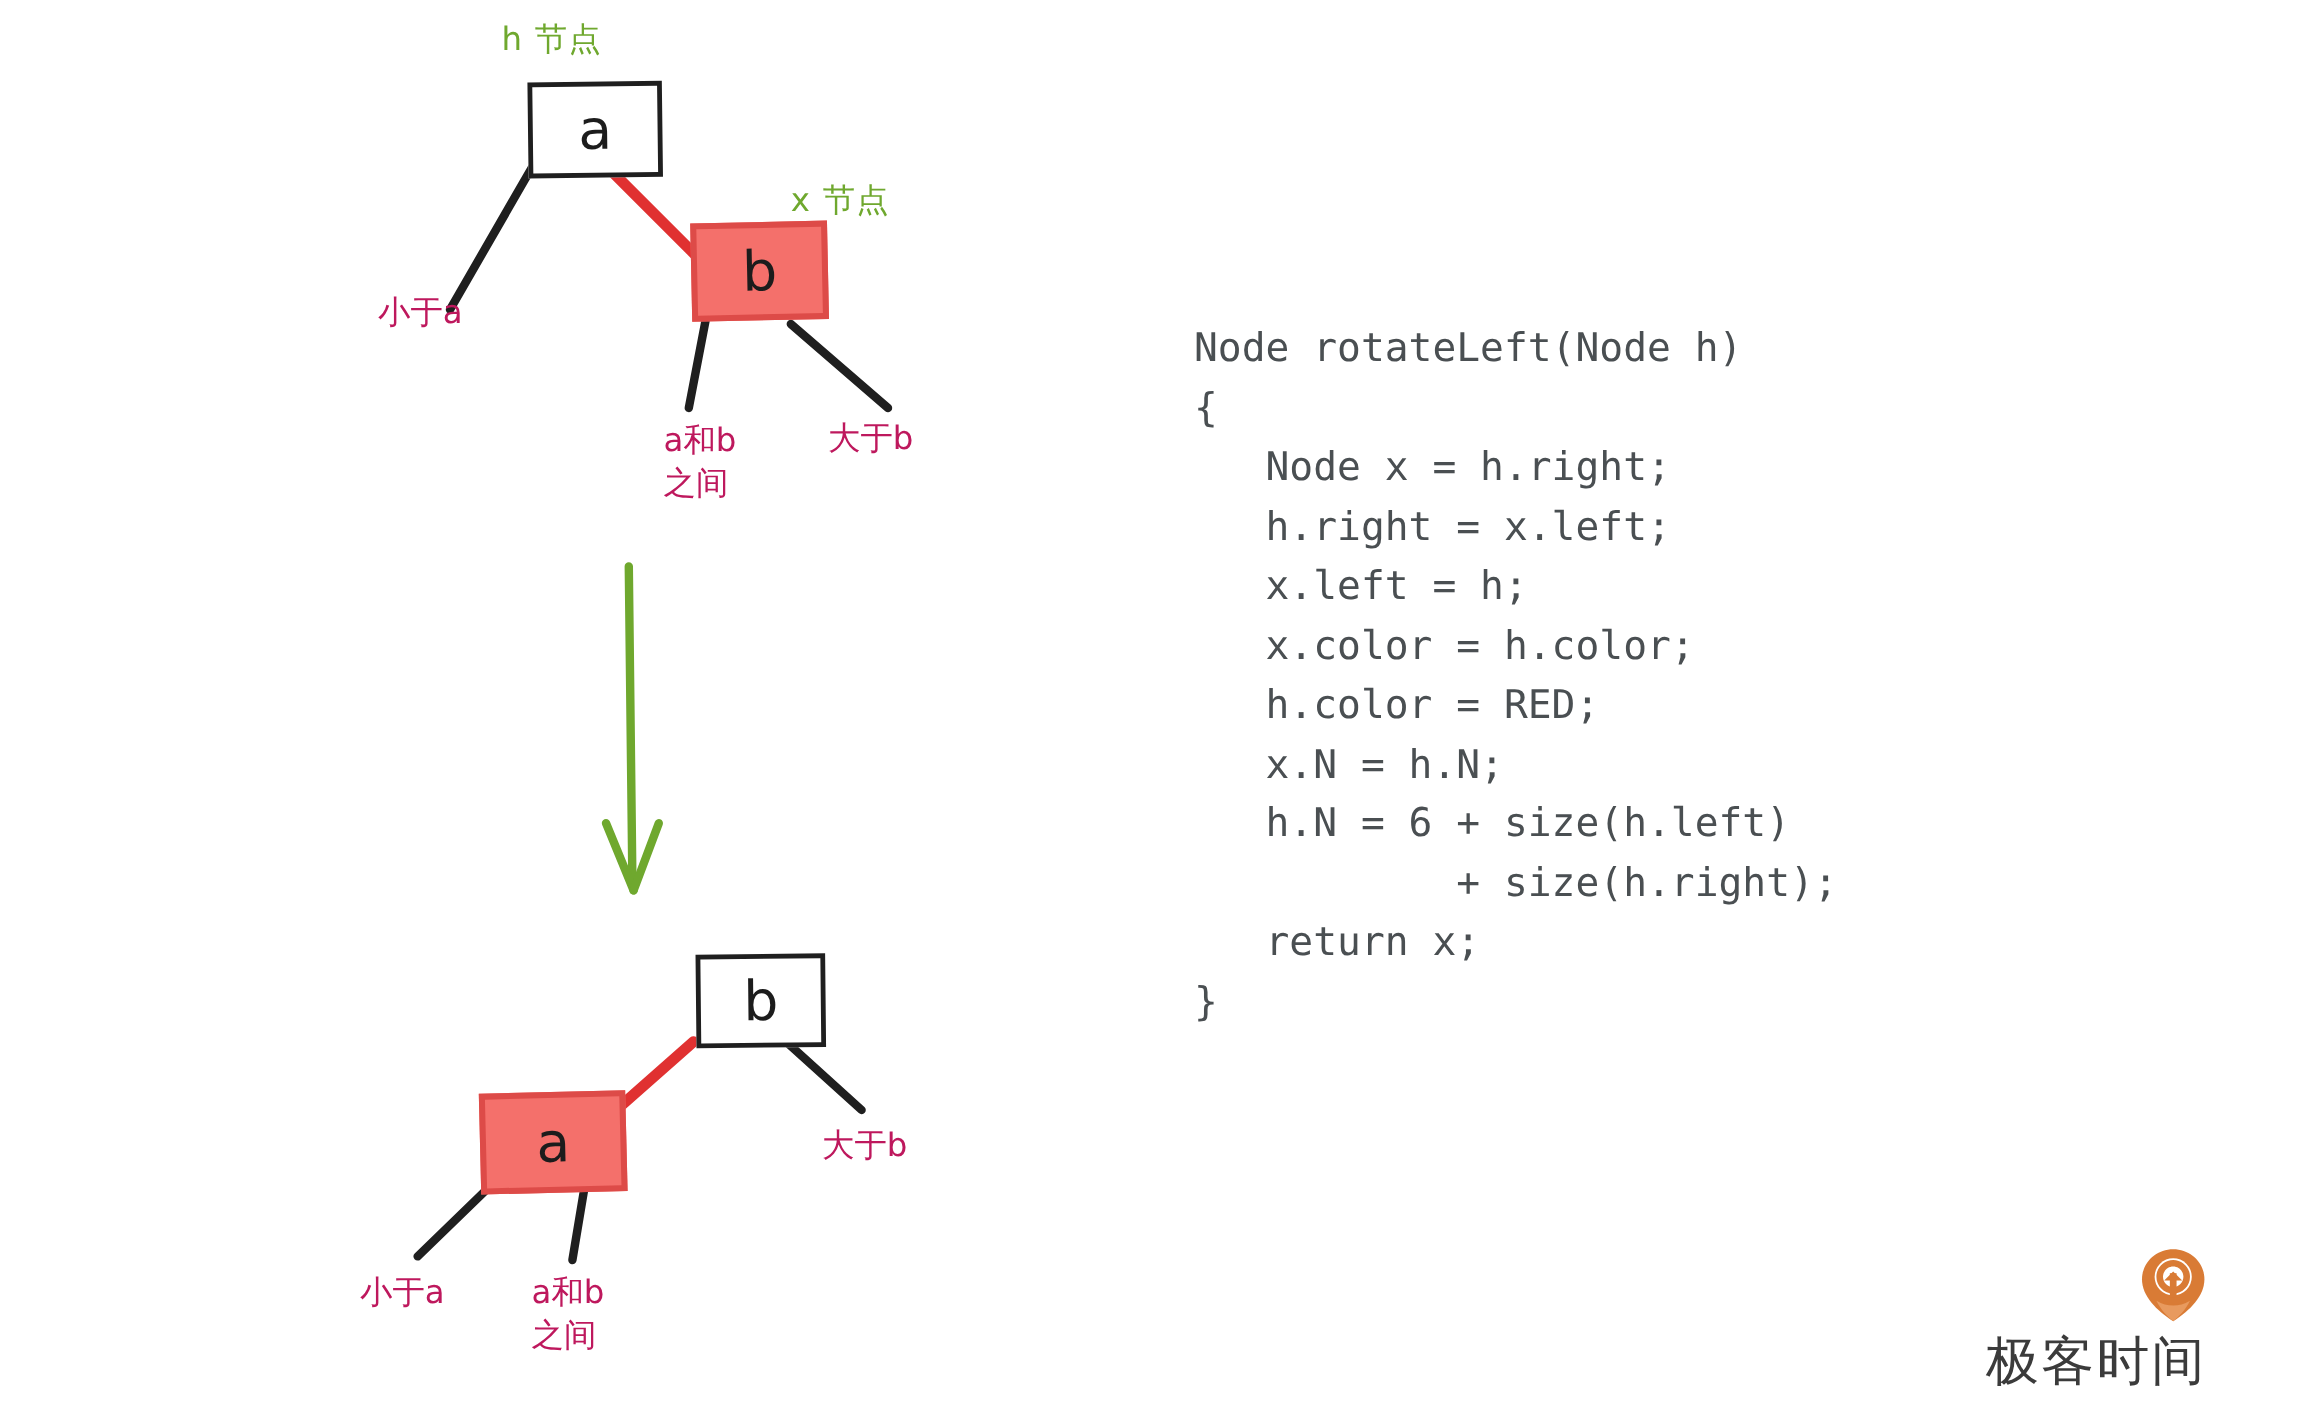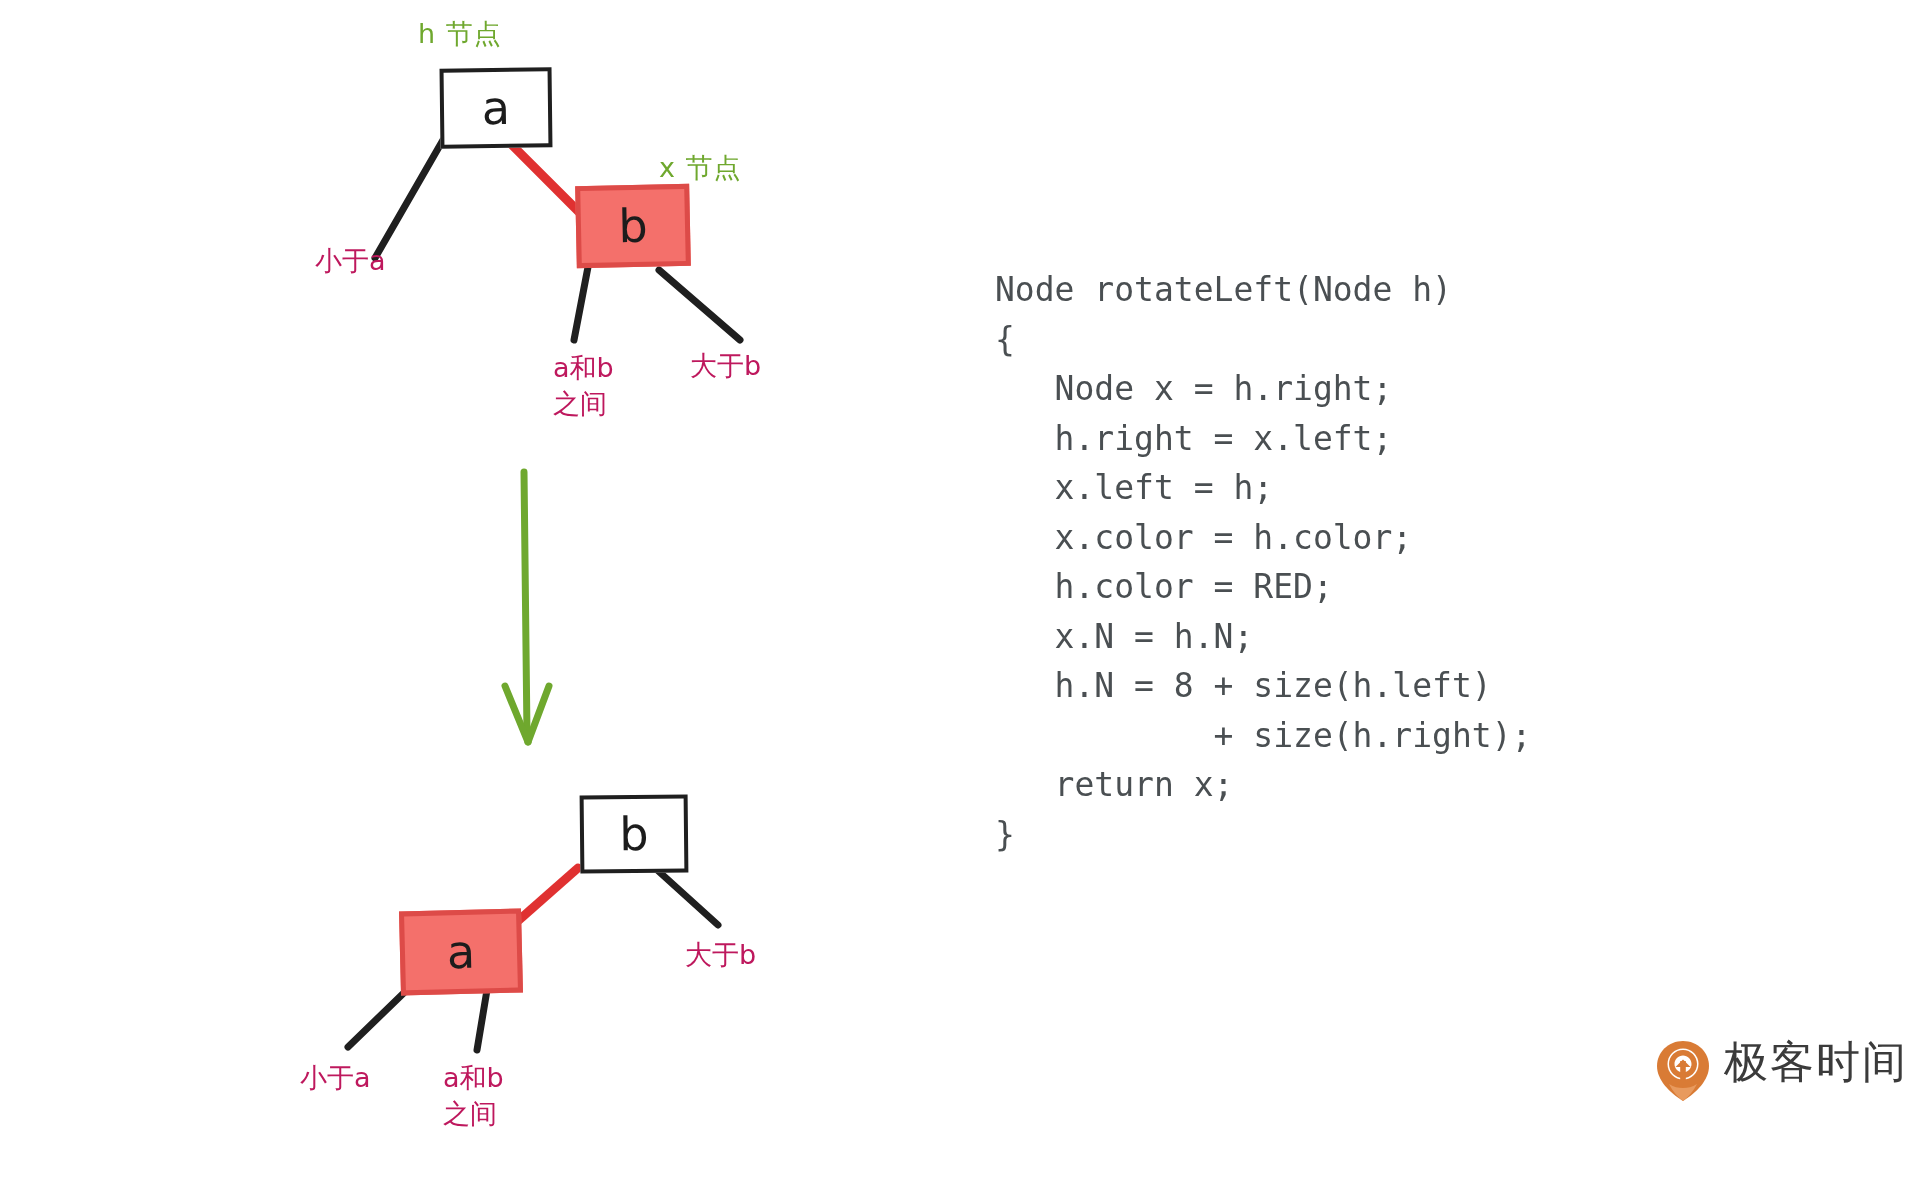--- a/index.html
+++ b/index.html
@@ -77,23 +77,24 @@
   #lbl-gt-b2    { left: 685px; top: 937px; }
   #lbl-lt-a2    { left: 300px; top: 1060px; }
   #lbl-between2 { left: 443px; top: 1060px; }
 
   
   #logo {
     position: absolute;
     left: 1655px;
     top: 1040px;
     display: flex;
-    align-items: flex-start;
+    align-items: flex-end;
     gap: 13px;
     z-index: 7;
+    flex-direction: column;
   }
   #logo-mark {
     width: 56px;
     height: 60px;
     position: relative;
   }
   #logo-text {
     font-family: "DejaVu Sans", sans-serif;
     font-size: 44px;
     color: #3b3b3b;
@@ -159,21 +160,21 @@
             font-family:'DejaVu Sans Mono', monospace; font-size:33px;
             line-height:1.50; color:#4a4f52; white-space:pre; letter-spacing:0px;
             z-index:6;">Node rotateLeft(Node h)
 {
    Node x = h.right;
    h.right = x.left;
    x.left = h;
    x.color = h.color;
    h.color = RED;
    x.N = h.N;
-   h.N = 8 + size(h.left)
+   h.N = 6 + size(h.left)
            + size(h.right);
    return x;
 }</pre>
 
 <div id="logo">
   <span id="logo-mark">
     <svg viewBox="0 0 56 62" width="56" height="62" xmlns="http://www.w3.org/2000/svg">
       <path d="M28 1 C13.6 1 2 12.2 2 26 C2 40 14 52 28 61 C42 52 54 40 54 26 C54 12.2 42.4 1 28 1 Z" fill="#d97b35"></path>
       <circle cx="28" cy="24" r="15.5" fill="#ffffff"></circle>
       <path d="M28 10 C20.3 10 14 16.3 14 24 C14 31.7 20.3 38 28 38 C35.7 38 42 31.7 42 24 C42 16.3 35.7 10 28 10 Z

